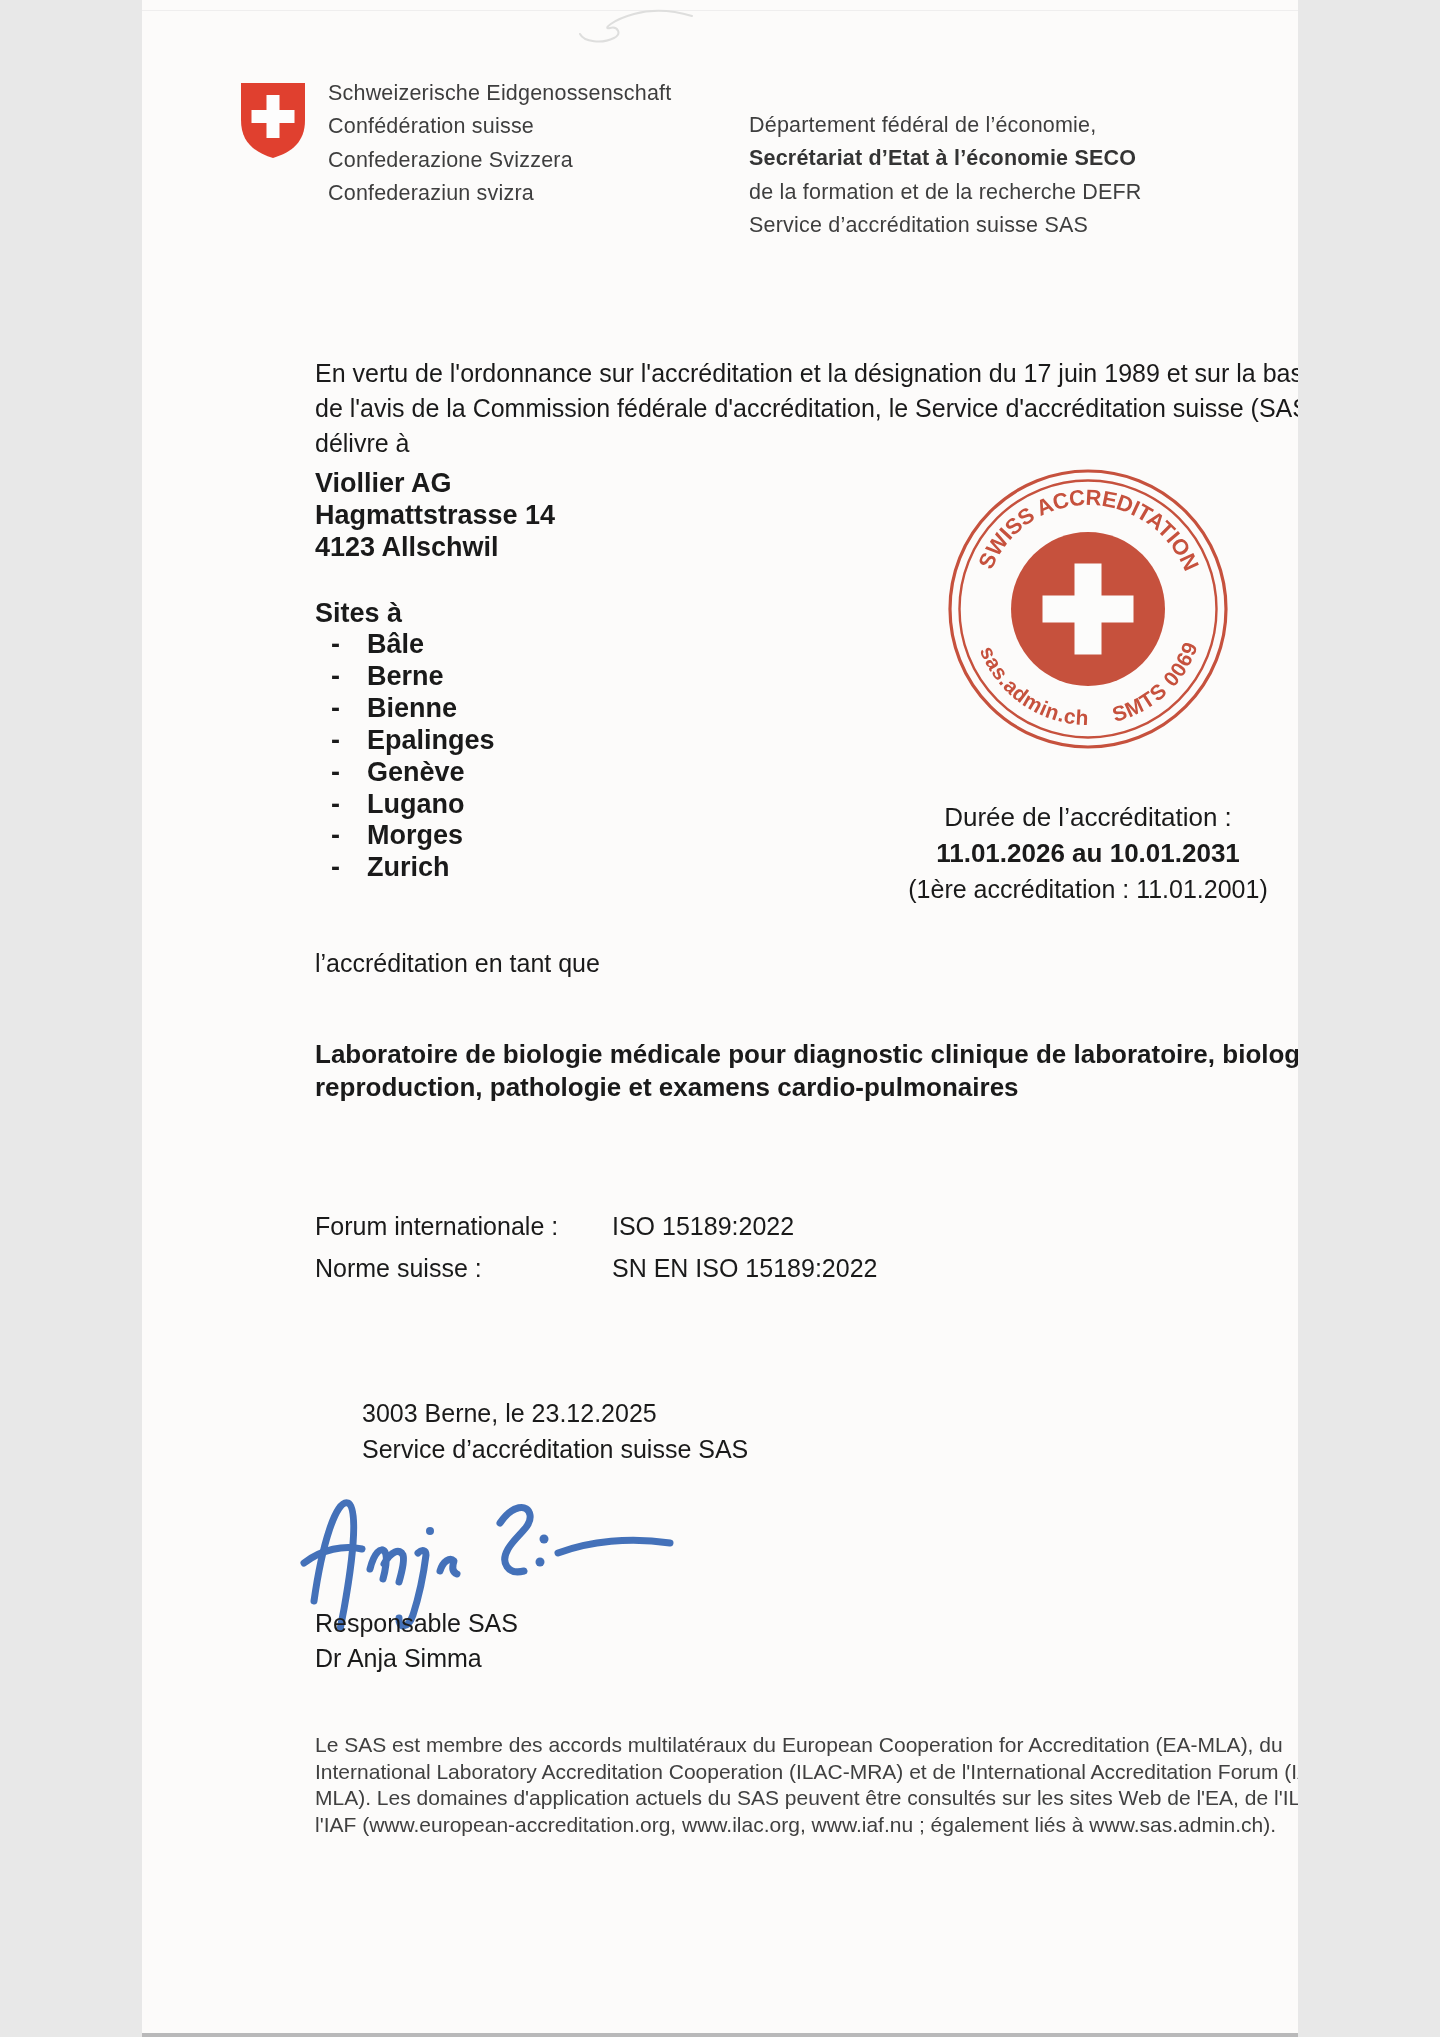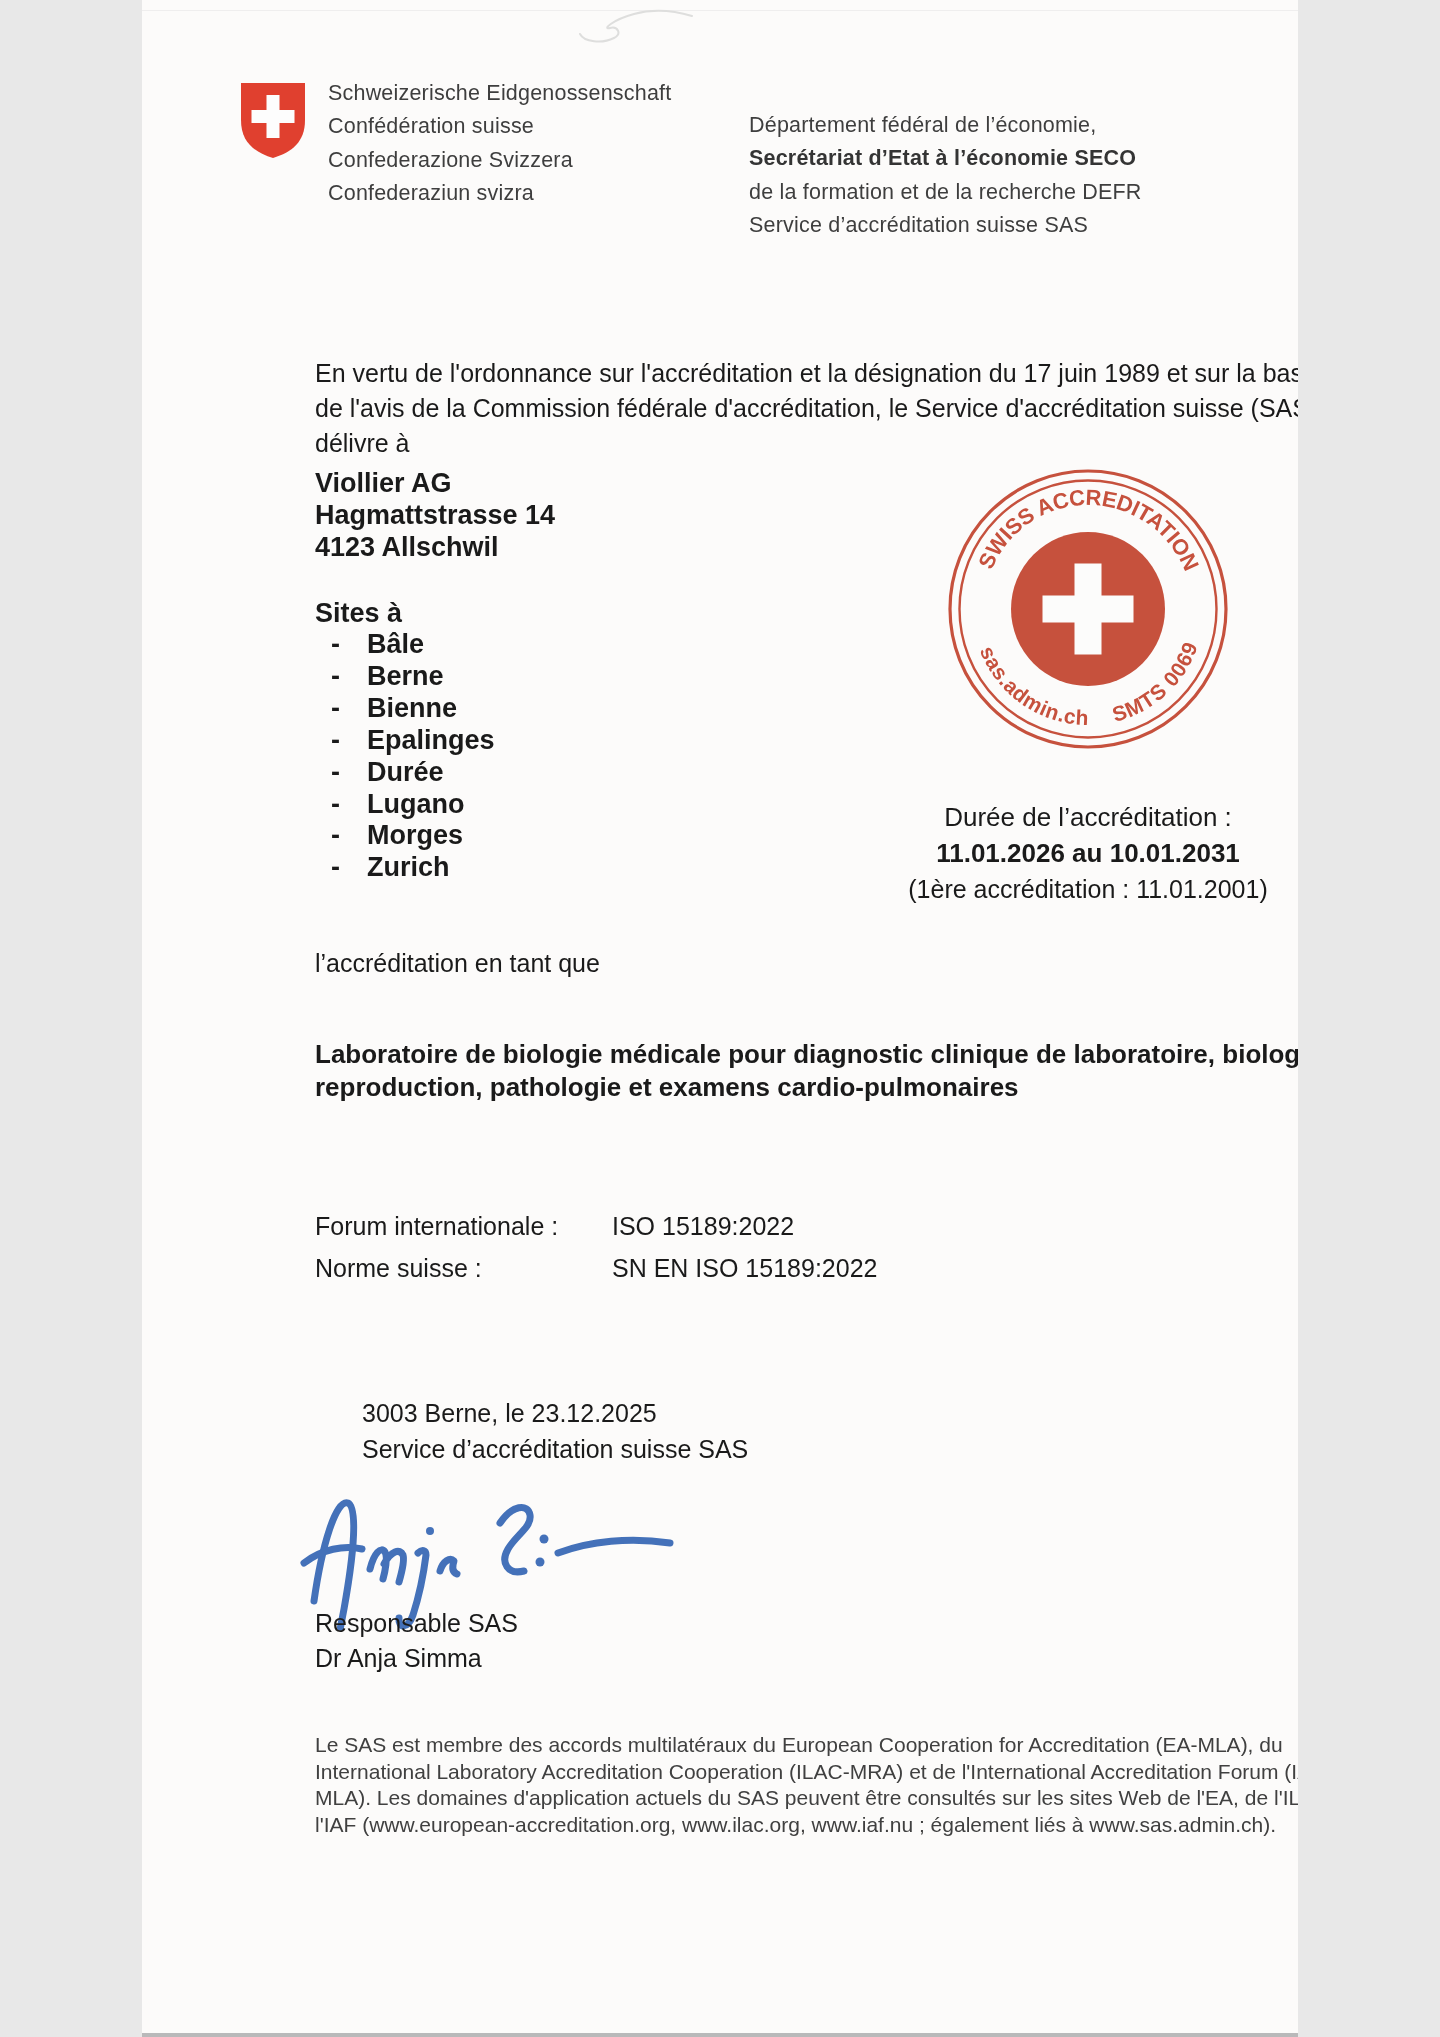--- a/index.html
+++ b/index.html
@@ -106,21 +106,21 @@
     <li>
         <span class="dash">-</span>
         <span>Bienne</span>
       </li>
     <li>
         <span class="dash">-</span>
         <span>Epalinges</span>
       </li>
     <li>
         <span class="dash">-</span>
-        <span>Durée</span>
+        <span>Genève</span>
       </li>
     <li>
         <span class="dash">-</span>
         <span>Lugano</span>
       </li>
     <li>
         <span class="dash">-</span>
         <span>Morges</span>
       </li>
     <li>

